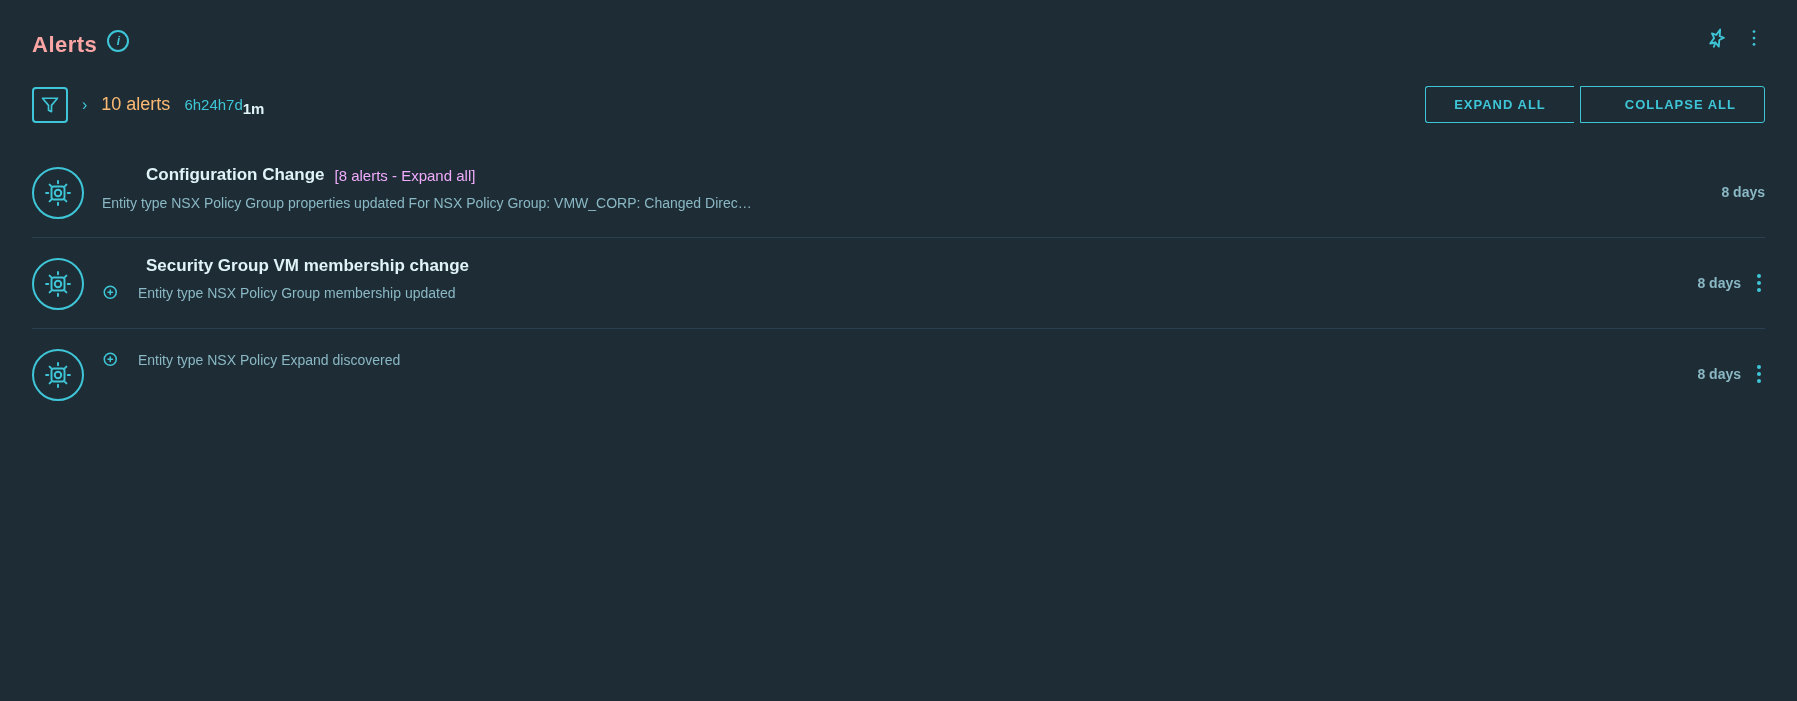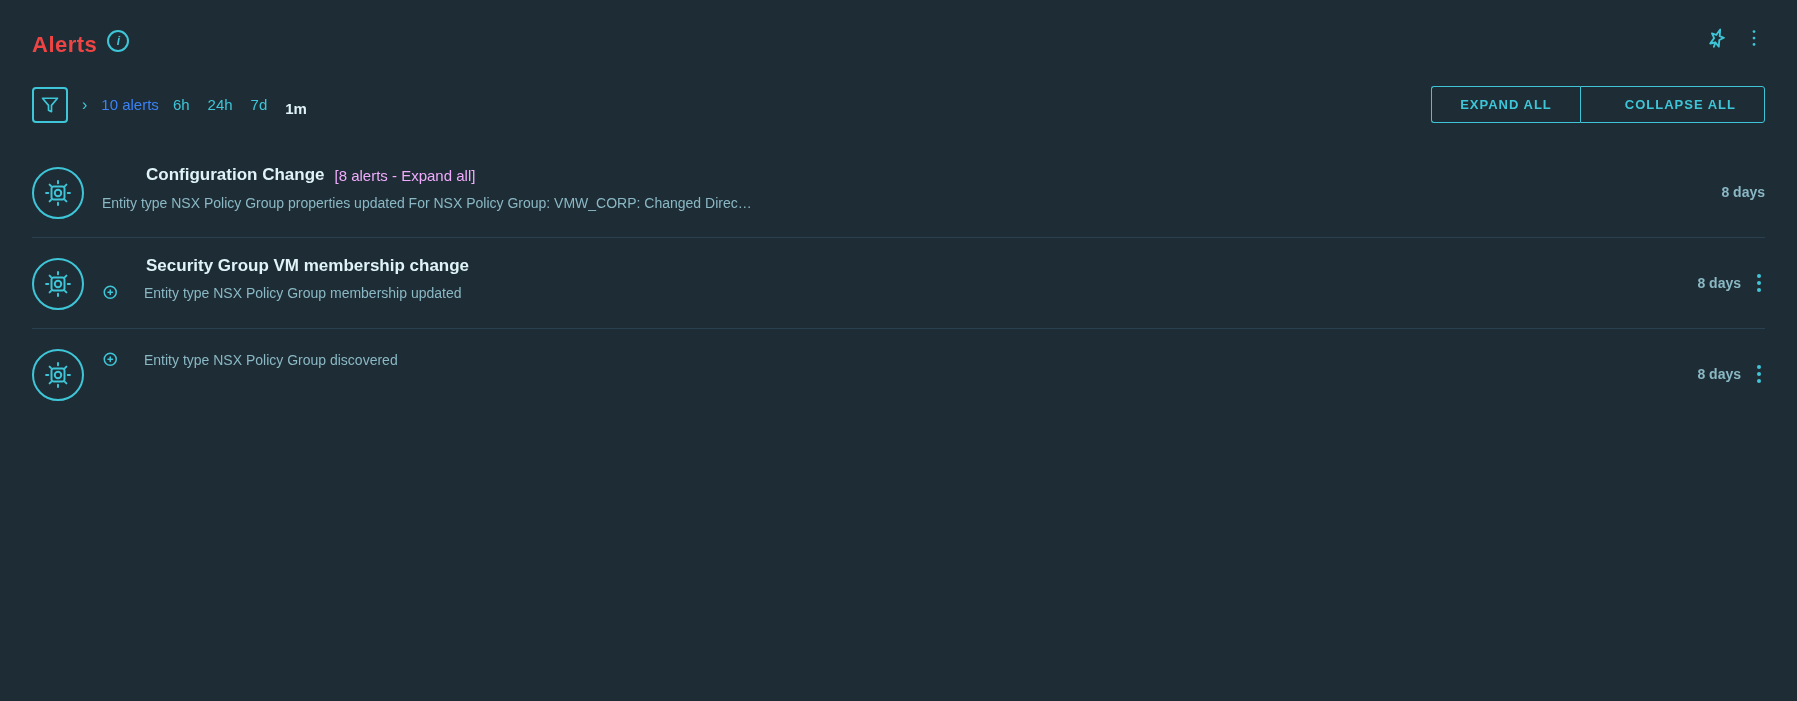--- a/index.html
+++ b/index.html
@@ -29,21 +29,21 @@
 
     .panel-title-group {
       display: flex;
       align-items: center;
       gap: 10px;
     }
 
     .panel-title {
       font-size: 22px;
       font-weight: 700;
-      color: #ef4444;
+      color: #fca5a5;
       letter-spacing: 0.5px;
       margin-top: 8px;
     }
 
     .info-icon {
       width: 22px;
       height: 22px;
       border-radius: 50%;
       border: 2px solid #3ec6d8;
       display: flex;
@@ -106,48 +106,47 @@
       width: 18px;
       height: 18px;
     }
 
     .chevron-right {
       color: #3ec6d8;
       font-size: 16px;
     }
 
     .alert-count {
-      color: #3b82f6;
-      font-size: 15px;
+      color: #fdba74;
+      font-size: 18px;
     }
 
     .time-filters {
       display: flex;
-      gap: 18px;
       align-items: center;
     }
 
     .time-btn {
       color: #3ec6d8;
       font-size: 15px;
       cursor: pointer;
       background: none;
       border: none;
       padding: 0;
     }
 
     .time-btn.active {
       color: #e0f4f8;
       font-weight: 700;
       margin-top: 8px;
     }
 
     .filter-right {
       display: flex;
-      gap: 0;
+      gap: 6px;
     }
 
     .expand-btn, .collapse-btn {
       border: 1.5px solid #3ec6d8;
       background: transparent;
       color: #3ec6d8;
       font-size: 13px;
       font-weight: 600;
       letter-spacing: 1px;
       padding: 10px 28px;
@@ -234,21 +233,21 @@
 
     .alert-description {
       font-size: 14px;
       color: #8ab8c4;
       line-height: 1.5;
     }
 
     .alert-sub-row {
       display: flex;
       align-items: center;
-      gap: 24px;
+      gap: 18px;
       margin-top: 4px;
     }
 
     .expand-sub-icon {
       color: #3ec6d8;
       font-size: 16px;
       cursor: pointer;
       display: flex;
       align-items: center;
     }
@@ -412,21 +411,21 @@
         </div>
         <div class="alert-content">
           <div class="alert-sub-row">
             <span class="expand-sub-icon">
               <svg width="18" height="18" viewBox="0 0 24 24" fill="none" stroke="#3ec6d8" stroke-width="2" stroke-linecap="round" stroke-linejoin="round">
                 <circle cx="11" cy="11" r="8"></circle>
                 <line x1="11" y1="8" x2="11" y2="14"></line>
                 <line x1="8" y1="11" x2="14" y2="11"></line>
               </svg>
             </span>
-            <span class="alert-sub-description">Entity type NSX Policy Group discovered</span>
+            <span class="alert-sub-description">Entity type NSX Policy Expand discovered</span>
           </div>
         </div>
         <div class="alert-row-right">
           <span class="alert-time">8 days</span>
           <div class="alert-more-btn">
             <div class="dot"></div>
             <div class="dot"></div>
             <div class="dot"></div>
           </div>
         </div>

